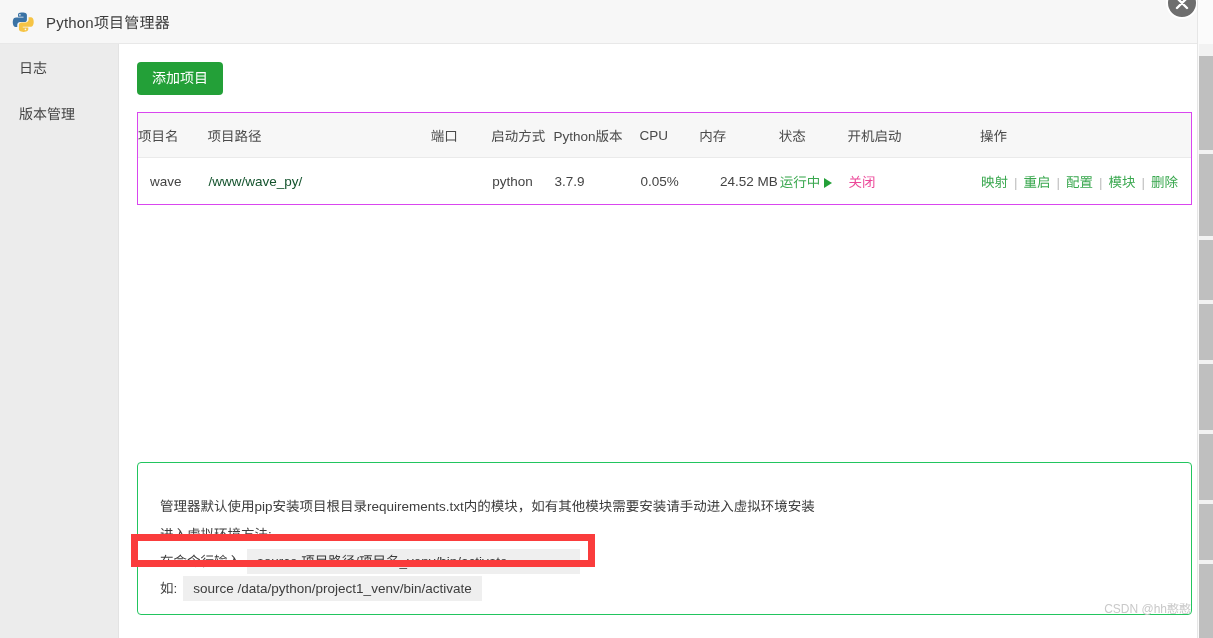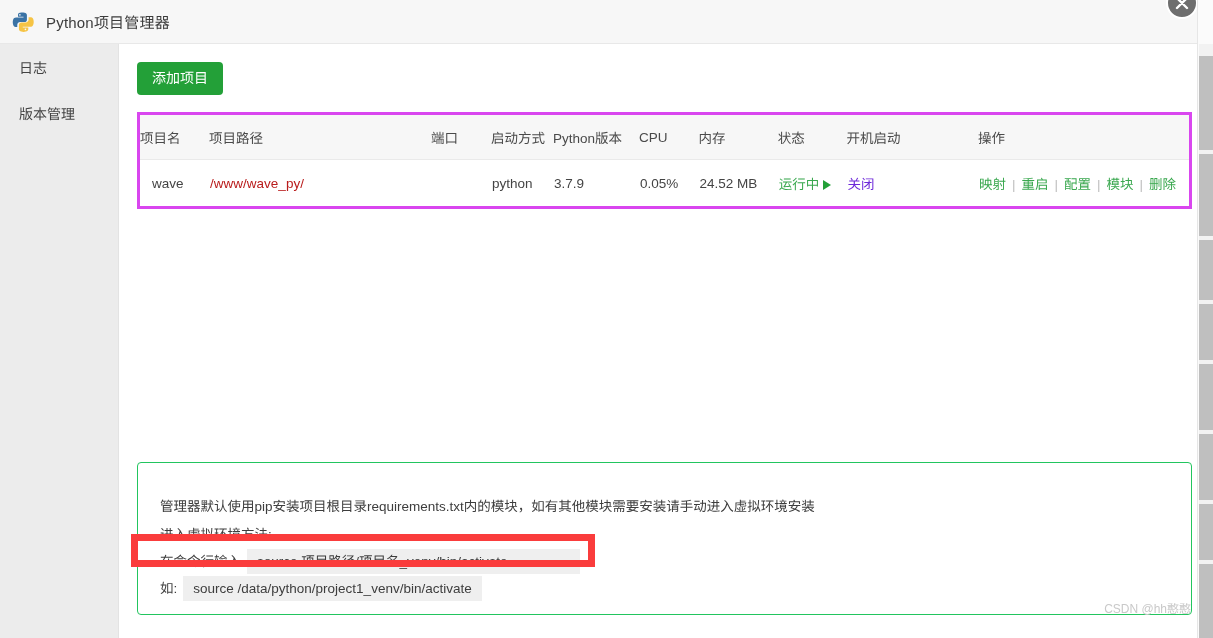--- a/index.html
+++ b/index.html
@@ -123,21 +123,21 @@
     line-height: 33px;
     cursor: pointer;
   }
 
   
   .table-card {
     position: absolute;
     left: 17px;
     top: 68px;
     width: 1055px;
-    border: 3px solid #d946ef;
+    border: 1px solid #d946ef;
     box-sizing: border-box;
     background: #ffffff;
   }
   table.proj {
     width: 100%;
     border-collapse: collapse;
     font-size: 13.5px;
   }
   table.proj thead th {
     background: #f7f7f7;
@@ -156,37 +156,37 @@
     border-bottom: 1px solid #f0f0f0;
   }
   table.proj tbody tr:last-child td { border-bottom: none; }
 
   .c-name   { width: 62px;  padding-left: 12px; }
   .c-path   { width: 250px; margin-left: 38px; }
   .c-port   { width: 66px;  }
   .c-start  { width: 62px;  }
   .c-pyver  { width: 88px;  }
   .c-cpu    { width: 62px;  }
-  .c-mem    { width: 82px;  }
+  .c-mem    { width: 82px; text-align: right;  }
   .c-state  { width: 70px;  }
   .c-boot   { width: 148px; }
   .c-ops    { text-align: center; padding-right: 13px; }
 
-  .path-link { color: #b91c1c; }
+  .path-link { color: #14532d; }
   .state-run { color: #3aa84f; }
   .play-tri {
     display: inline-block;
     vertical-align: -1px;
     margin-left: 4px;
     width: 0; height: 0;
     border-left: 8px solid #23a038;
     border-top: 5px solid transparent;
     border-bottom: 5px solid transparent;
   }
-  .boot-off { color: #6d28d9; }
+  .boot-off { color: #ec4899; }
   .op-link {
     color: #3aa84f;
     text-decoration: none;
     cursor: pointer;
   }
   .op-sep { color: #bdbdbd; padding: 0 6px; }
 
   
   .notes-card {
     position: absolute;

